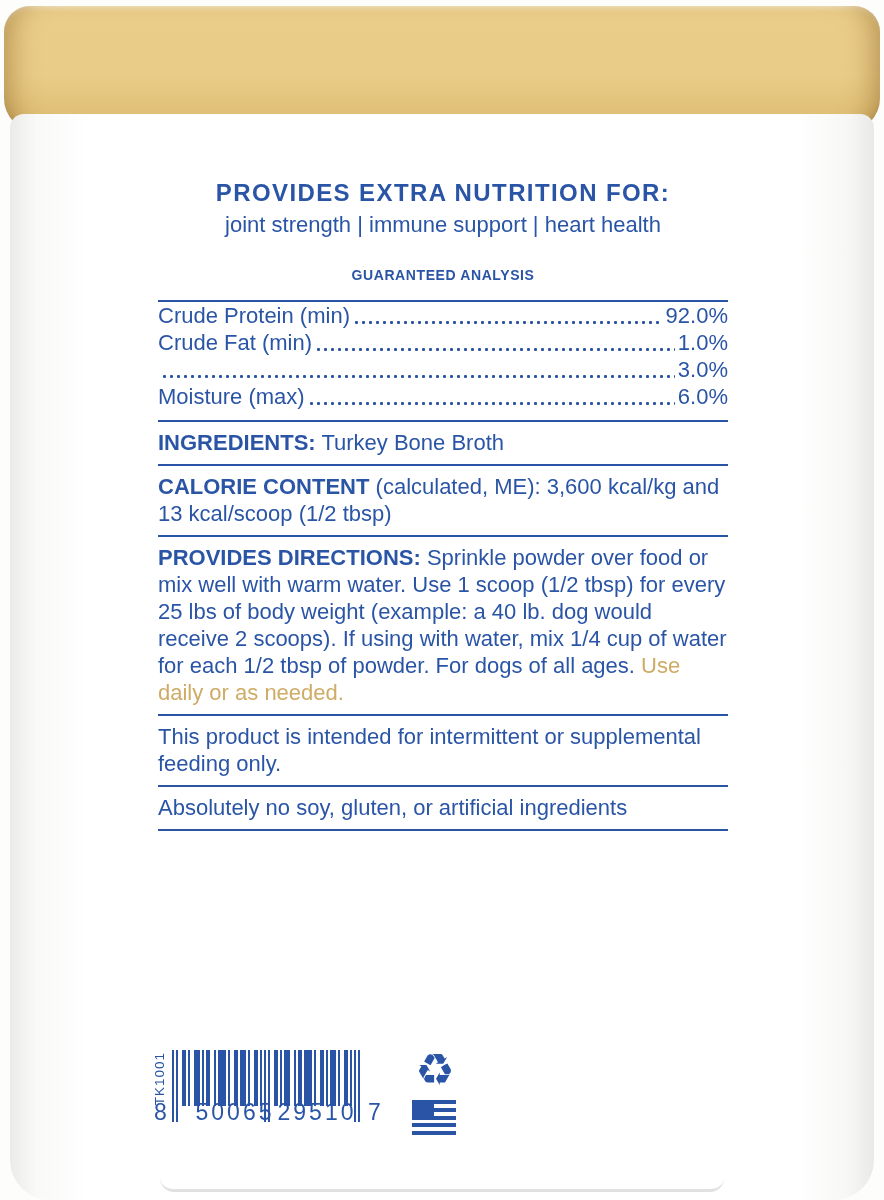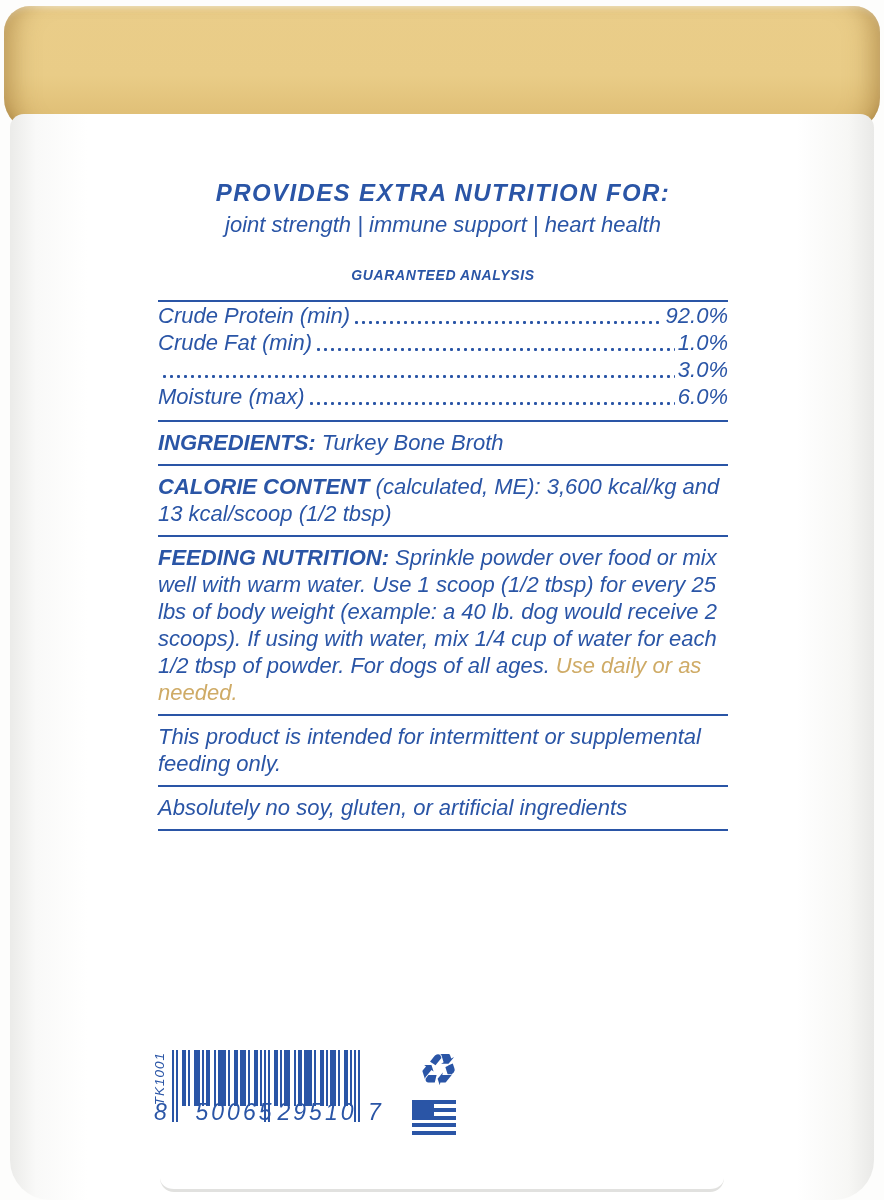--- a/index.html
+++ b/index.html
@@ -8,21 +8,21 @@
     --lid-top:#eacd89;
     --lid-bottom:#dcba70;
   }
   html,body{margin:0;padding:0;}
   body{
     width:884px;height:1200px;position:relative;overflow:hidden;
     background:#fdfdfc;
     font-family:"Liberation Sans", sans-serif;
     -webkit-font-smoothing:antialiased;
   }
-  .tin{position:absolute;inset:0;font-style:italic;}
+  .tin{position:absolute;inset:0;}
   .lid{
     position:absolute;left:4px;right:4px;top:6px;height:126px;
     background:linear-gradient(180deg,var(--lid-top) 0%, #e9cc87 55%, var(--lid-bottom) 100%);
     border-radius:26px 26px 34px 34px;
     box-shadow:
       inset 26px 0 26px -18px rgba(150,110,45,.55),
       inset -26px 0 26px -18px rgba(150,110,45,.55),
       inset 0 -8px 10px -6px rgba(140,100,40,.45),
       inset 0 4px 6px -3px rgba(255,255,255,.7);
   }
@@ -119,21 +119,21 @@
         </div>
       </div>
 
     <hr class="rule" style="margin-top:10px">
     <div class="sect"><b>INGREDIENTS:</b><span> Turkey Bone Broth</span></div>
     <hr class="rule">
 
     <div class="sect"><b>CALORIE CONTENT</b><span> (calculated, ME): 3,600 kcal/kg and 13 kcal/scoop (1/2 tbsp)</span></div>
     <hr class="rule">
 
-    <div class="sect"><b>FEEDING NUTRITION:</b><span> Sprinkle powder over food or mix well with warm water. Use 1 scoop (1/2 tbsp) for every 25 lbs of body weight (example: a 40 lb. dog would receive 2 scoops). If using with water, mix 1/4 cup of water for each 1/2 tbsp of powder. For dogs of all ages. </span><span class="gold">Use daily or as needed.</span></div>
+    <div class="sect"><b>PROVIDES DIRECTIONS:</b><span> Sprinkle powder over food or mix well with warm water. Use 1 scoop (1/2 tbsp) for every 25 lbs of body weight (example: a 40 lb. dog would receive 2 scoops). If using with water, mix 1/4 cup of water for each 1/2 tbsp of powder. For dogs of all ages. </span><span class="gold">Use daily or as needed.</span></div>
     <hr class="rule">
 
     <div class="sect">This product is intended for intermittent or supplemental feeding only.</div>
     <hr class="rule">
 
     <div class="sect">Absolutely no soy, gluten, or artificial ingredients</div>
     <hr class="rule">
 
   </div>
 

